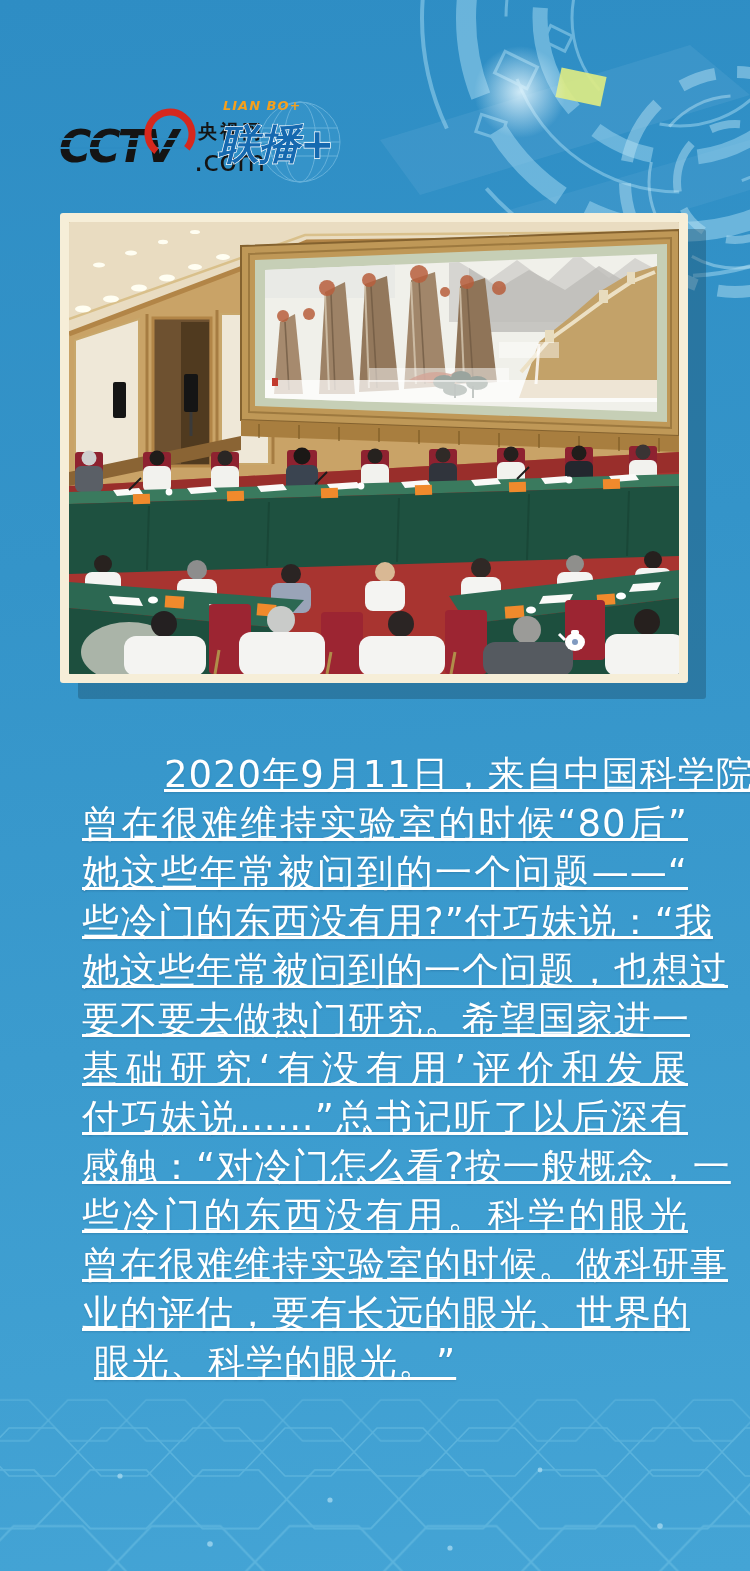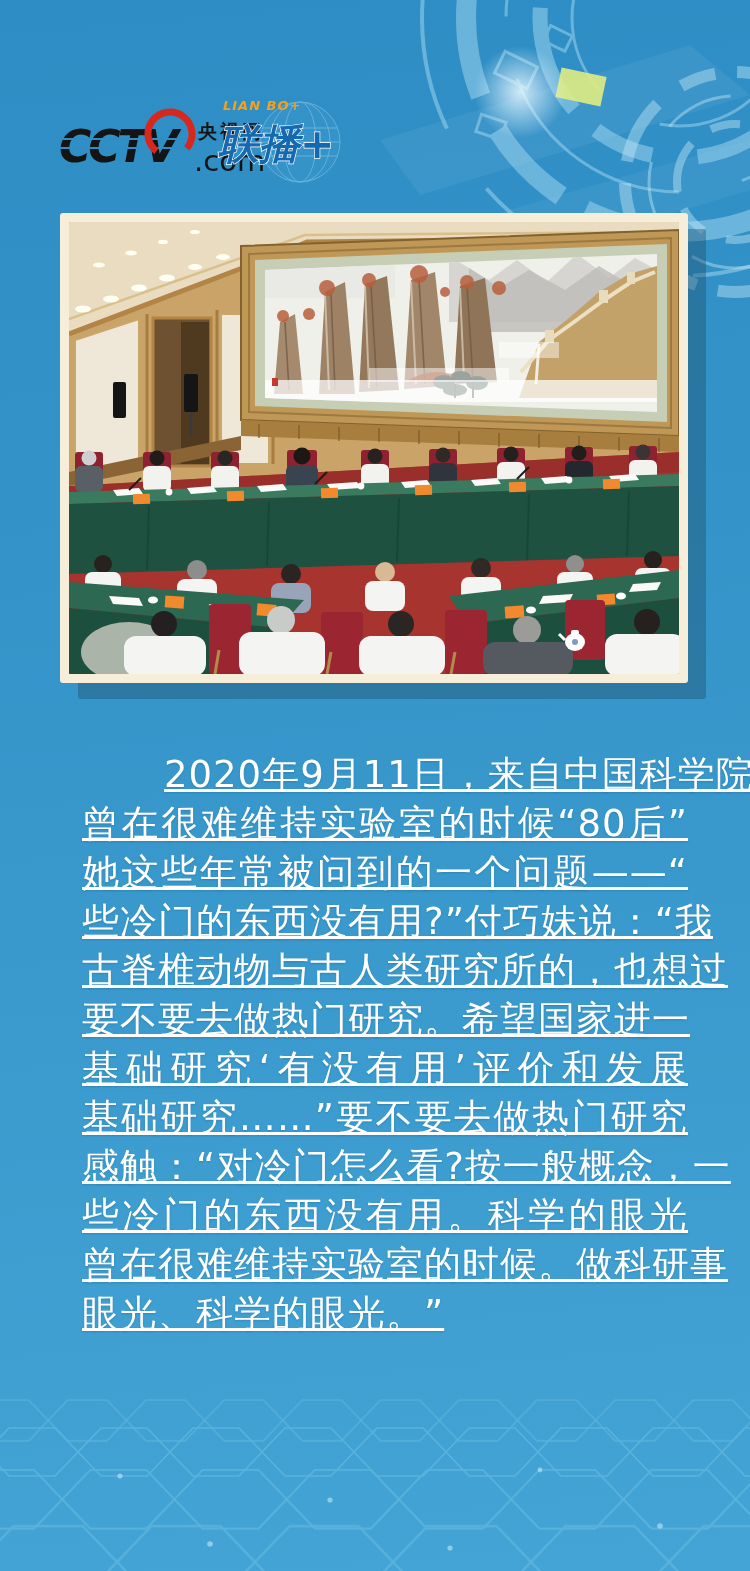--- a/index.html
+++ b/index.html
@@ -18,21 +18,21 @@
     box-shadow:18px 16px 0 rgba(27,73,101,0.38);
   }
   .photo svg{display:block;border-radius:1px;}
   .article{position:absolute;left:82px;top:750px;width:606px;color:#ffffff;}
   .line{
     font-size:37px;line-height:49px;height:49px;letter-spacing:1px;
     text-align:justify;text-align-last:justify;white-space:nowrap;
     text-shadow:0 1px 2px rgba(20,70,110,0.25);
     text-decoration:underline;
   }
-  .line.last{text-align-last:left;}
+  .line.last{text-align-last:left;margin-left:12px;}
   .line.indent{text-indent:82px;}
 </style>
 </head>
 <body>
 
 <div class="page">
 
   <svg class="tech-pattern" viewBox="0 0 400 320">
     <defs>
       <radialGradient id="glow" cx="50%" cy="50%" r="50%">
@@ -361,27 +361,28 @@
         <circle cx="506" cy="420" r="3" fill="#4a6fa5" opacity="0.7"></circle>
       </g>
     </svg>
   </div>
 
   <div class="article">
     <div class="line indent">2020年9月11日，来自中国科学院</div>
     <div class="line">曾在很难维持实验室的时候“80后”</div>
     <div class="line">她这些年常被问到的一个问题——“</div>
     <div class="line">些冷门的东西没有用?”付巧妹说：“我</div>
-    <div class="line">古脊椎动物与古人类研究所的，也想过</div>
+    <div class="line">她这些年常被问到的一个问题，也想过</div>
     <div class="line">要不要去做热门研究。希望国家进一</div>
     <div class="line">基础研究‘有没有用’评价和发展</div>
-    <div class="line">基础研究……”要不要去做热门研究</div>
+    <div class="line">付巧妹说……”总书记听了以后深有</div>
     <div class="line">感触：“对冷门怎么看?按一般概念，一</div>
     <div class="line">些冷门的东西没有用。科学的眼光</div>
     <div class="line">曾在很难维持实验室的时候。做科研事</div>
+    <div class="line">业的评估，要有长远的眼光、世界的</div>
     <div class="line last">眼光、科学的眼光。”</div>
   </div>
 
   <svg class="hex-pattern" viewBox="0 0 750 173">
     <defs>
       <path id="hx" d="M23,0 H69 L92,24 L69,48 H23 L0,24 Z" fill="none"></path>
     </defs>
     <g stroke="#8fd6ef" opacity="0.32">
       <g transform="translate(-30,2) scale(0.85)" stroke-width="1.6">
         <use href="#hx" x="0" y="0"></use>

